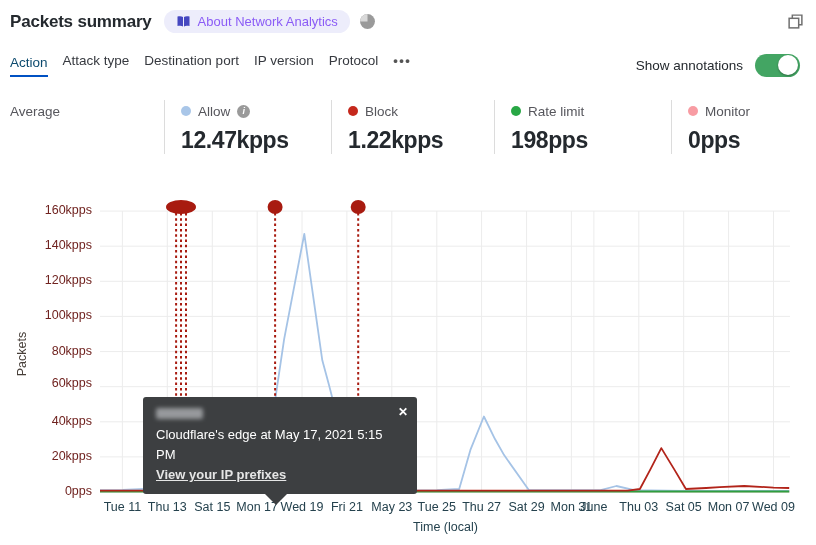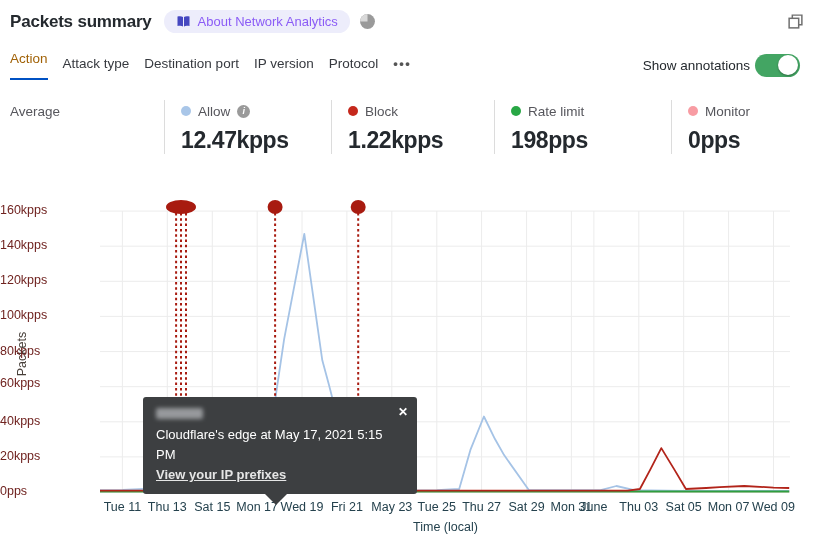--- a/index.html
+++ b/index.html
@@ -10,42 +10,42 @@
   .header{position:absolute;top:10px;left:10px;right:12px;display:flex;align-items:center;}
   .page-title{font-size:17px;font-weight:700;color:#24292e;letter-spacing:-0.2px;}
   .about-badge{margin-left:12px;display:inline-flex;align-items:center;gap:7px;
        background:#ededfb;color:#8b5cf6;border-radius:13px;padding:4px 12px;font-size:13px;cursor:pointer;}
   .pie-icon{margin-left:9px;display:inline-flex;}
   .restore-icon{margin-left:auto;display:inline-flex;cursor:pointer;}
 
   
   .tabs-row{position:absolute;top:50px;left:10px;right:16px;display:flex;align-items:center;height:30px;}
   .tab{font-size:13.5px;color:#36393f;margin-right:15px;padding-bottom:9px;cursor:pointer;white-space:nowrap;}
-  .tab.active{border-bottom:2.5px solid #0051c3;padding-bottom:12px;color:#a16207;}
+  .tab.active{border-bottom:2.5px solid #0051c3;padding-bottom:5px;color:#0c4a6e;}
   .tab.more{font-weight:700;color:#555;letter-spacing:1.5px;font-size:13px;}
-  .toggle-wrap{margin-left:auto;display:flex;align-items:center;gap:5px;}
+  .toggle-wrap{margin-left:auto;display:flex;align-items:center;gap:12px;}
   .toggle-label{font-size:13.5px;color:#24292e;}
   .toggle{position:relative;width:45px;height:23px;border-radius:12px;background:#43a563;cursor:pointer;}
   .toggle .knob{position:absolute;top:1.5px;right:2px;width:20px;height:20px;border-radius:50%;
        background:#fff;box-shadow:0 1px 2px rgba(0,0,0,.35);}
 
   
   .stats-row{position:absolute;top:100px;left:10px;display:flex;}
   .stat{box-sizing:border-box;padding:2px 0 0 0;}
   .stat + .stat{border-left:1px solid #dcdcdc;padding-left:16px;}
   .stat-label-row{display:flex;align-items:center;gap:7px;font-size:13.5px;color:#56565c;height:18px;}
   .stat-dot{width:10px;height:10px;border-radius:50%;flex:0 0 auto;}
   .info-icon{width:13px;height:13px;border-radius:50%;background:#9a9a9a;color:#fff;font-size:9px;
        font-weight:700;display:inline-flex;align-items:center;justify-content:center;cursor:pointer;font-style:italic;}
   .stat-value{margin-top:7px;font-size:23px;font-weight:700;color:#24292e;letter-spacing:-0.4px;}
 
   
   .axis-y-title{position:absolute;left:-9px;top:347px;width:62px;text-align:center;
        transform:rotate(-90deg);font-size:12.5px;color:#473f39;}
-  .ytick{position:absolute;left:0;width:92px;text-align:left;font-size:12.5px;color:#702320;}
+  .ytick{position:absolute;left:0;width:92px;text-align:right;font-size:12.5px;color:#702320;}
   .xtick{position:absolute;top:500px;width:80px;text-align:center;font-size:12.5px;color:#25424e;white-space:nowrap;}
   .axis-x-title{position:absolute;top:520px;left:398px;width:95px;text-align:center;font-size:12.5px;color:#25424e;}
   #plot{position:absolute;left:100px;top:197px;}
 
   
   .tooltip{position:absolute;left:143px;top:397px;width:274px;box-sizing:border-box;
        background:#3d3f41;color:#fff;border-radius:3px;padding:8px 26px 9px 13px;
        font-size:13px;line-height:20px;z-index:5;}
   .tooltip .caret{position:absolute;left:122px;bottom:-11px;width:0;height:0;
        border-left:11px solid transparent;border-right:11px solid transparent;border-top:11px solid #3d3f41;}

